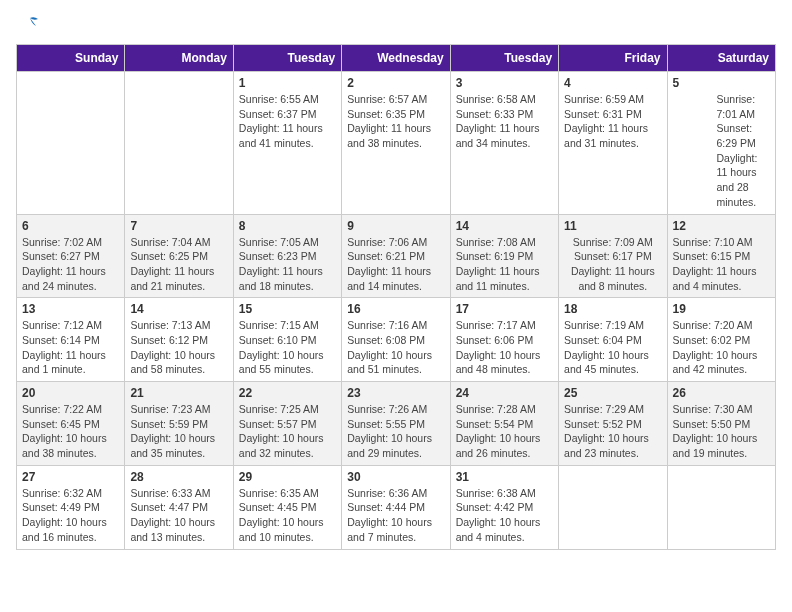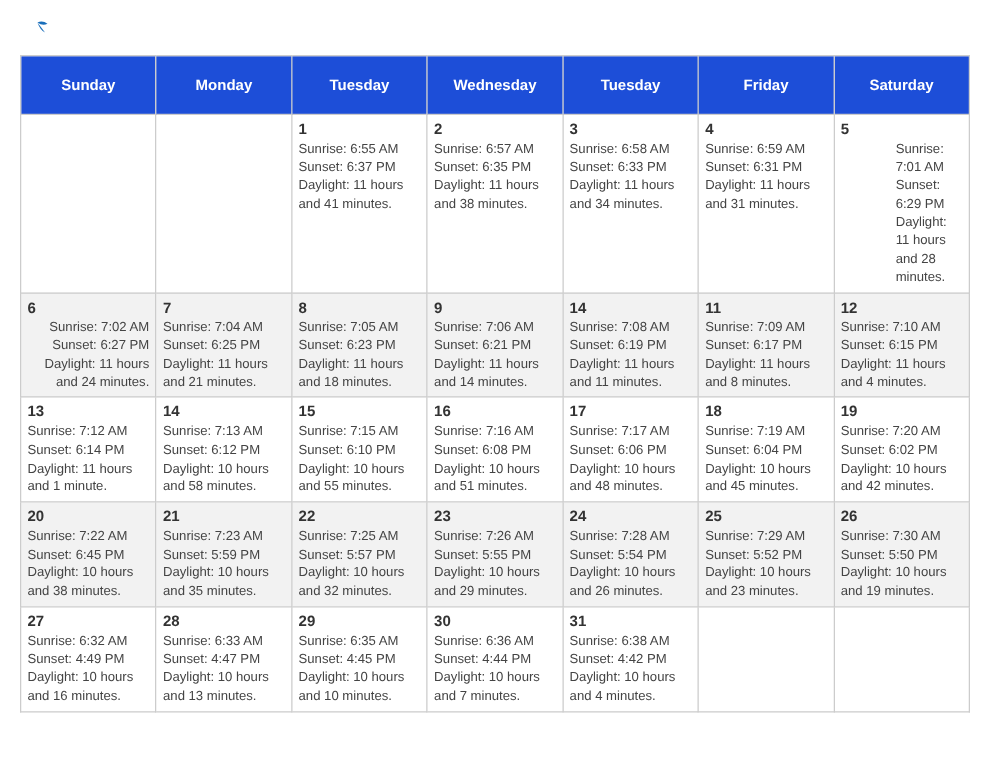--- a/index.html
+++ b/index.html
@@ -52,24 +52,24 @@
     .subtitle {
       font-size: 16px;
       color: #555;
     }
     .calendar {
       width: 100%;
       border-collapse: collapse;
       font-size: 11px;
     }
     .calendar th {
-      background-color: #1d4ed8;
+      background-color: #4c1d95;
       color: #fff;
-      text-align: center;
-      padding: 16px 6px;
+      text-align: right;
+      padding: 6px 6px;
       font-size: 12px;
       font-weight: bold;
       border: 1px solid #ccc;
     }
     .calendar td {
       border: 1px solid #ccc;
       vertical-align: top;
       padding: 4px 5px;
       width: 108px;
       min-height: 80px;
@@ -157,21 +157,21 @@
         <td>
           <span class="day-number">5</span>
           <div class="day-info" style="white-space: pre-line; margin-left: 44px;">Sunrise: 7:01 AM
 Sunset: 6:29 PM
 Daylight: 11 hours and 28 minutes.</div>
         </td>
       </tr>
       <tr>
         <td>
           <span class="day-number">6</span>
-          <div class="day-info" style="white-space: pre-line; text-align: right;">Sunrise: 7:02 AM
+          <div class="day-info" style="white-space: pre-line;">Sunrise: 7:02 AM
 Sunset: 6:27 PM
 Daylight: 11 hours and 24 minutes.</div>
         </td>
         <td>
           <span class="day-number">7</span>
           <div class="day-info" style="white-space: pre-line;">Sunrise: 7:04 AM
 Sunset: 6:25 PM
 Daylight: 11 hours and 21 minutes.</div>
         </td>
         <td>
@@ -187,21 +187,21 @@
 Daylight: 11 hours and 14 minutes.</div>
         </td>
         <td>
           <span class="day-number">14</span>
           <div class="day-info" style="white-space: pre-line;">Sunrise: 7:08 AM
 Sunset: 6:19 PM
 Daylight: 11 hours and 11 minutes.</div>
         </td>
         <td>
           <span class="day-number">11</span>
-          <div class="day-info" style="white-space: pre-line;">Sunrise: 7:09 AM
+          <div class="day-info" style="white-space: pre-line; text-align: center;">Sunrise: 7:09 AM
 Sunset: 6:17 PM
 Daylight: 11 hours and 8 minutes.</div>
         </td>
         <td>
           <span class="day-number">12</span>
           <div class="day-info" style="white-space: pre-line;">Sunrise: 7:10 AM
 Sunset: 6:15 PM
 Daylight: 11 hours and 4 minutes.</div>
         </td>
       </tr>

